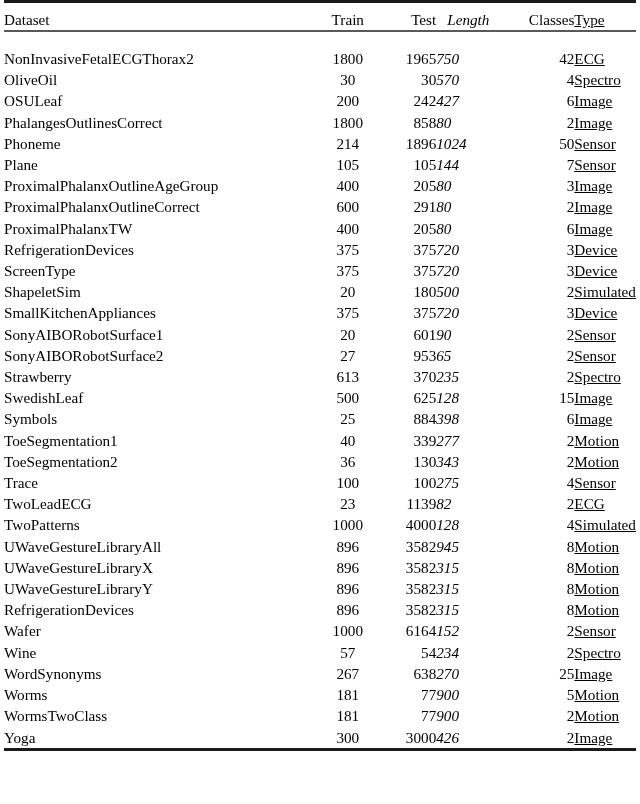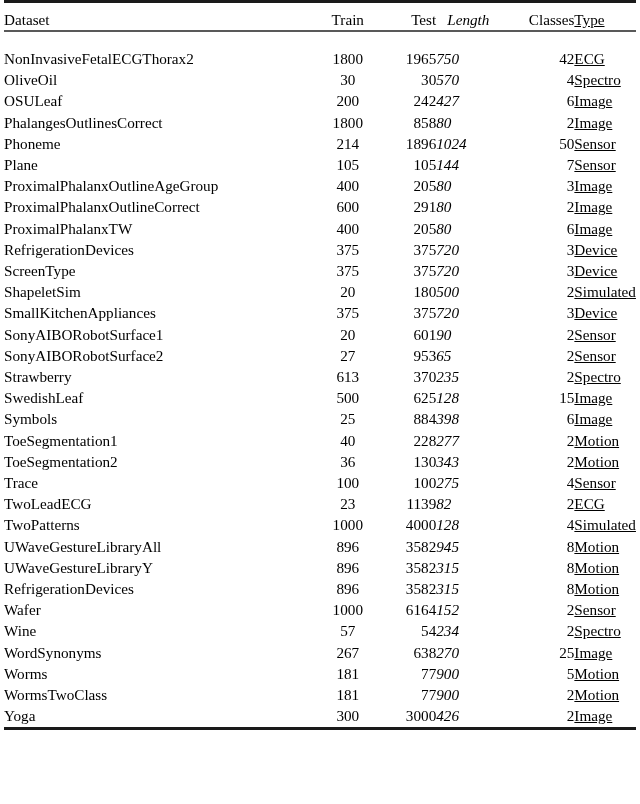--- a/index.html
+++ b/index.html
@@ -250,21 +250,21 @@
           <td class="c-dataset">Symbols</td>
           <td class="c-train">25</td>
           <td class="c-test">884</td>
           <td class="c-length">398</td>
           <td class="c-classes">6</td>
           <td class="c-type">Image</td>
         </tr>
         <tr class="data-row">
           <td class="c-dataset">ToeSegmentation1</td>
           <td class="c-train">40</td>
-          <td class="c-test">228</td>
+          <td class="c-test">339</td>
           <td class="c-length">277</td>
           <td class="c-classes">2</td>
           <td class="c-type">Motion</td>
         </tr>
         <tr class="data-row">
           <td class="c-dataset">ToeSegmentation2</td>
           <td class="c-train">36</td>
           <td class="c-test">130</td>
           <td class="c-length">343</td>
           <td class="c-classes">2</td>
@@ -292,20 +292,28 @@
           <td class="c-test">4000</td>
           <td class="c-length">128</td>
           <td class="c-classes">4</td>
           <td class="c-type">Simulated</td>
         </tr>
         <tr class="data-row">
           <td class="c-dataset">UWaveGestureLibraryAll</td>
           <td class="c-train">896</td>
           <td class="c-test">3582</td>
           <td class="c-length">945</td>
+          <td class="c-classes">8</td>
+          <td class="c-type">Motion</td>
+        </tr>
+        <tr class="data-row">
+          <td class="c-dataset">UWaveGestureLibraryX</td>
+          <td class="c-train">896</td>
+          <td class="c-test">3582</td>
+          <td class="c-length">315</td>
           <td class="c-classes">8</td>
           <td class="c-type">Motion</td>
         </tr>
         <tr class="data-row">
           <td class="c-dataset">UWaveGestureLibraryY</td>
           <td class="c-train">896</td>
           <td class="c-test">3582</td>
           <td class="c-length">315</td>
           <td class="c-classes">8</td>
           <td class="c-type">Motion</td>

